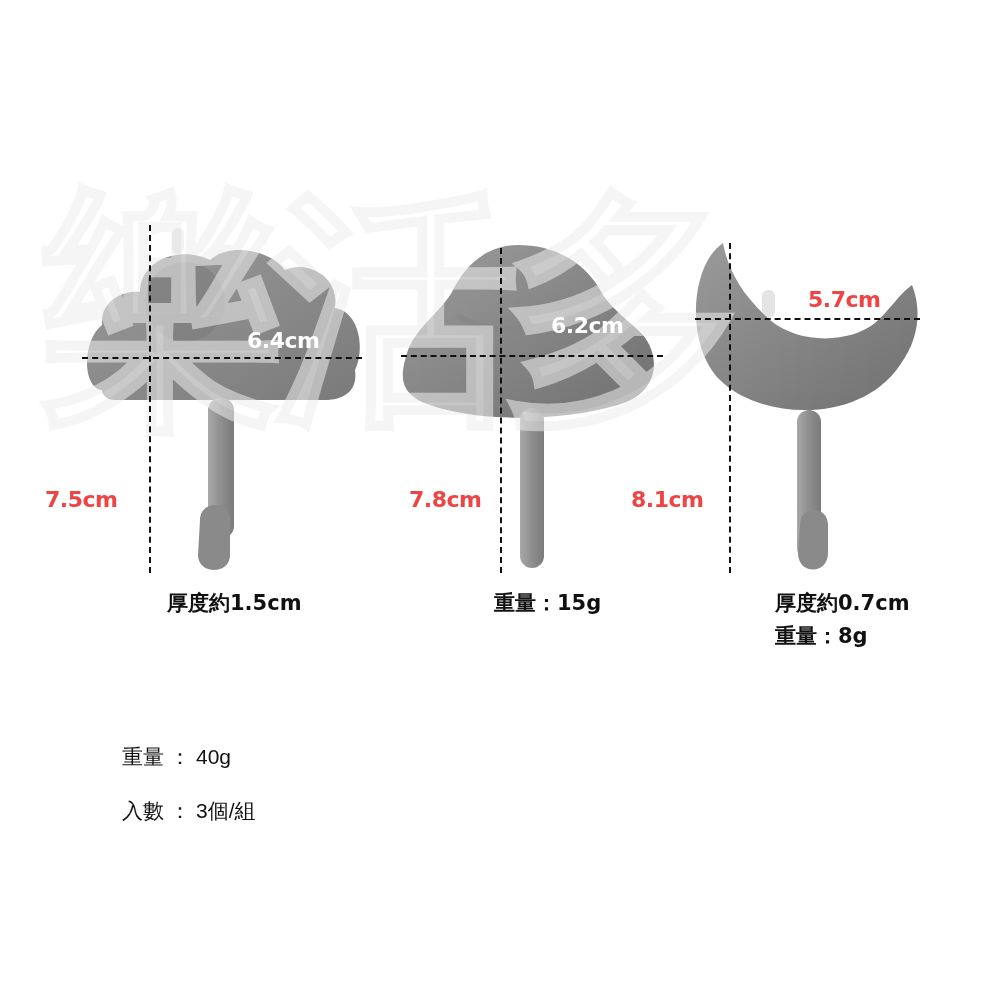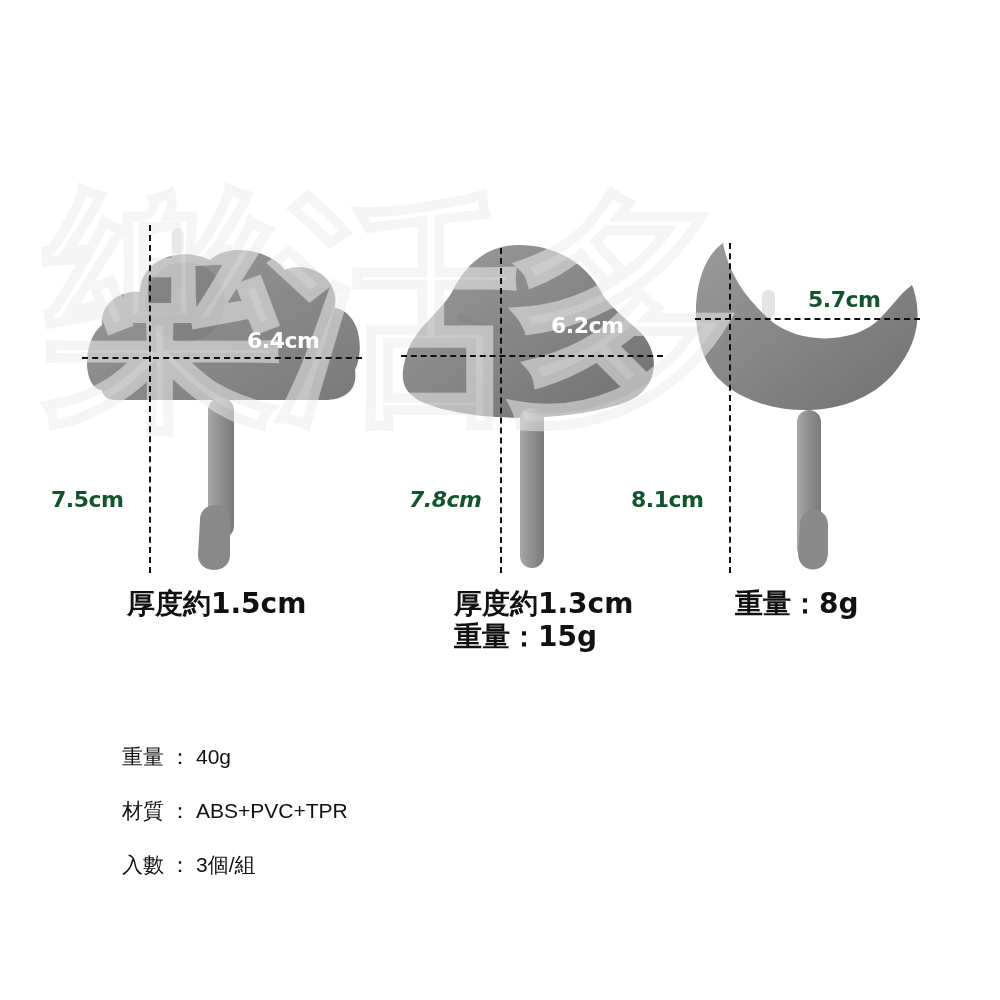--- a/index.html
+++ b/index.html
@@ -3,22 +3,22 @@
 <meta charset="utf-8">
 <style>
   html,body{margin:0;padding:0;background:#ffffff;}
   body{width:1000px;height:1000px;position:relative;overflow:hidden;font-family:"DejaVu Sans","Liberation Sans",sans-serif;}
   .watermark{position:absolute;left:40px;top:170px;width:940px;height:280px;font-size:250px;font-weight:bold;color:#ffffff;-webkit-text-stroke:2px #ededed;letter-spacing:-20px;line-height:280px;white-space:nowrap;z-index:3;opacity:0.55;pointer-events:none;}
   .product{position:absolute;z-index:1;}
   .dash-v{position:absolute;width:0;border-left:2px dashed #111;z-index:4;}
   .dash-h{position:absolute;height:0;border-top:2px dashed #111;z-index:4;}
   .dim{position:absolute;font-family:"DejaVu Sans",sans-serif;font-weight:bold;font-size:22px;z-index:5;letter-spacing:-0.5px;}
   .dim.white{color:#ffffff;}
-  .dim.black{color:#14532d;text-align:center;}
-  .spec{position:absolute;font-family:"DejaVu Sans",sans-serif;font-weight:bold;font-size:28px;color:#111;line-height:33px;z-index:5;}
+  .dim.black{color:#ef4444;text-align:center;}
+  .spec{position:absolute;font-family:"DejaVu Sans",sans-serif;font-weight:bold;font-size:21px;color:#111;line-height:33px;z-index:5;margin-left:40px;}
   .spec div{white-space:nowrap;}
   .summary{position:absolute;left:122px;top:730px;font-family:"Liberation Sans",sans-serif;font-size:21px;color:#111;line-height:54px;}
   .summary .row{white-space:nowrap;}
   .summary .colon{display:inline-block;width:32px;text-align:center;}
 </style>
 </head>
 <body>
 
 <div class="watermark">樂活多</div>
 
@@ -36,37 +36,37 @@
   </defs>
   <rect x="92" y="8" width="12" height="26" rx="6" fill="#e4e4e4"></rect>
   <path d="M22,170 C2,168 2,120 22,105 C20,80 45,70 60,72 C60,40 100,25 130,40 C150,22 190,30 205,50 C225,40 260,55 255,88 C280,92 285,130 275,150 C278,170 265,180 245,180 L35,180 C28,180 22,176 22,170 Z" fill="url(#g1)"></path>
   <circle cx="105" cy="82" r="40" fill="#7e7e7e" opacity="0.7"></circle>
   <rect x="128" y="178" width="26" height="140" rx="12" fill="url(#stem)"></rect>
   <path d="M120,300 C120,280 150,280 150,300 L150,335 C150,355 118,355 118,335 Z" fill="#8a8a8a"></path>
 </svg>
 <div class="dash-v" style="left:149px;top:225px;height:348px;"></div>
 <div class="dash-h" style="left:82px;top:357px;width:280px;"></div>
 <div class="dim white" style="left:247px;top:328px;text-align:right;">6.4cm</div>
-<div class="dim black" style="left:51px;top:487px;">7.5cm</div>
+<div class="dim black" style="left:45px;top:487px;">7.5cm</div>
 
 <svg class="product" style="left:398px;top:240px;" width="270" height="340" viewBox="0 0 270 340">
   <defs>
     <linearGradient id="g2" x1="0" y1="0" x2="1" y2="1">
       <stop offset="0" stop-color="#9c9c9c"></stop>
         <stop offset="1" stop-color="#6f6f6f"></stop>
     </linearGradient>
   </defs>
   <path d="M10,110 C0,140 5,150 20,160 C60,180 150,185 220,165 C258,155 265,120 245,95 C230,80 215,70 205,55 C190,25 160,5 120,5 C85,5 65,30 55,50 C45,70 20,85 10,110 Z" fill="url(#g2)"></path>
   <path d="M60,75 C80,95 170,95 200,70" stroke="#858585" stroke-width="6" fill="none" opacity="0.6"></path>
   <rect x="122" y="168" width="24" height="160" rx="12" fill="url(#stem)"></rect>
 </svg>
 <div class="dash-v" style="left:500px;top:248px;height:325px;"></div>
 <div class="dash-h" style="left:401px;top:355px;width:262px;"></div>
 <div class="dim white" style="left:551px;top:313px;">6.2cm</div>
-<div class="dim black" style="left:409px;top:487px;font-style:italic;">7.8cm</div>
+<div class="dim black" style="left:409px;top:487px;">7.8cm</div>
 
 <svg class="product" style="left:690px;top:235px;" width="240" height="340" viewBox="0 0 240 340">
   <defs>
     <linearGradient id="g3" x1="0" y1="0" x2="1" y2="1">
       <stop offset="0" stop-color="#9a9a9a"></stop>
         <stop offset="1" stop-color="#707070"></stop>
     </linearGradient>
   </defs>
   <rect x="72" y="55" width="13" height="28" rx="6" fill="#e4e4e4"></rect>
   <path d="M33,8 C0,30 -5,110 30,145 C70,185 170,190 210,130 C232,100 230,70 222,50 C210,58 200,75 185,88 C160,108 110,110 80,85 C52,60 38,35 33,8 Z" fill="url(#g3)"></path>
@@ -75,30 +75,27 @@
 </svg>
 <div class="dash-v" style="left:729px;top:243px;height:330px;"></div>
 <div class="dash-h" style="left:695px;top:318px;width:225px;"></div>
 <div class="dim black" style="left:808px;top:287px;">5.7cm</div>
 <div class="dim black" style="left:631px;top:487px;">8.1cm</div>
 
 <div class="spec" style="left:127px;top:587px;">
   <div>厚度約1.5cm</div>
 </div>
 <div class="spec" style="left:454px;top:587px;">
-  <div>厚度約1.3cm</div>
   <div>重量：15g</div>
 </div>
 <div class="spec" style="left:735px;top:587px;">
+  <div>厚度約0.7cm</div>
   <div>重量：8g</div>
 </div>
 
 <div class="summary">
   <div class="row">
     <span>重量</span><span class="colon">：</span><span>40g</span>
   </div>
   <div class="row">
-    <span>材質</span><span class="colon">：</span><span>ABS+PVC+TPR</span>
-  </div>
-  <div class="row">
     <span>入數</span><span class="colon">：</span><span>3個/組</span>
   </div>
 </div>
 
 </body></html>

